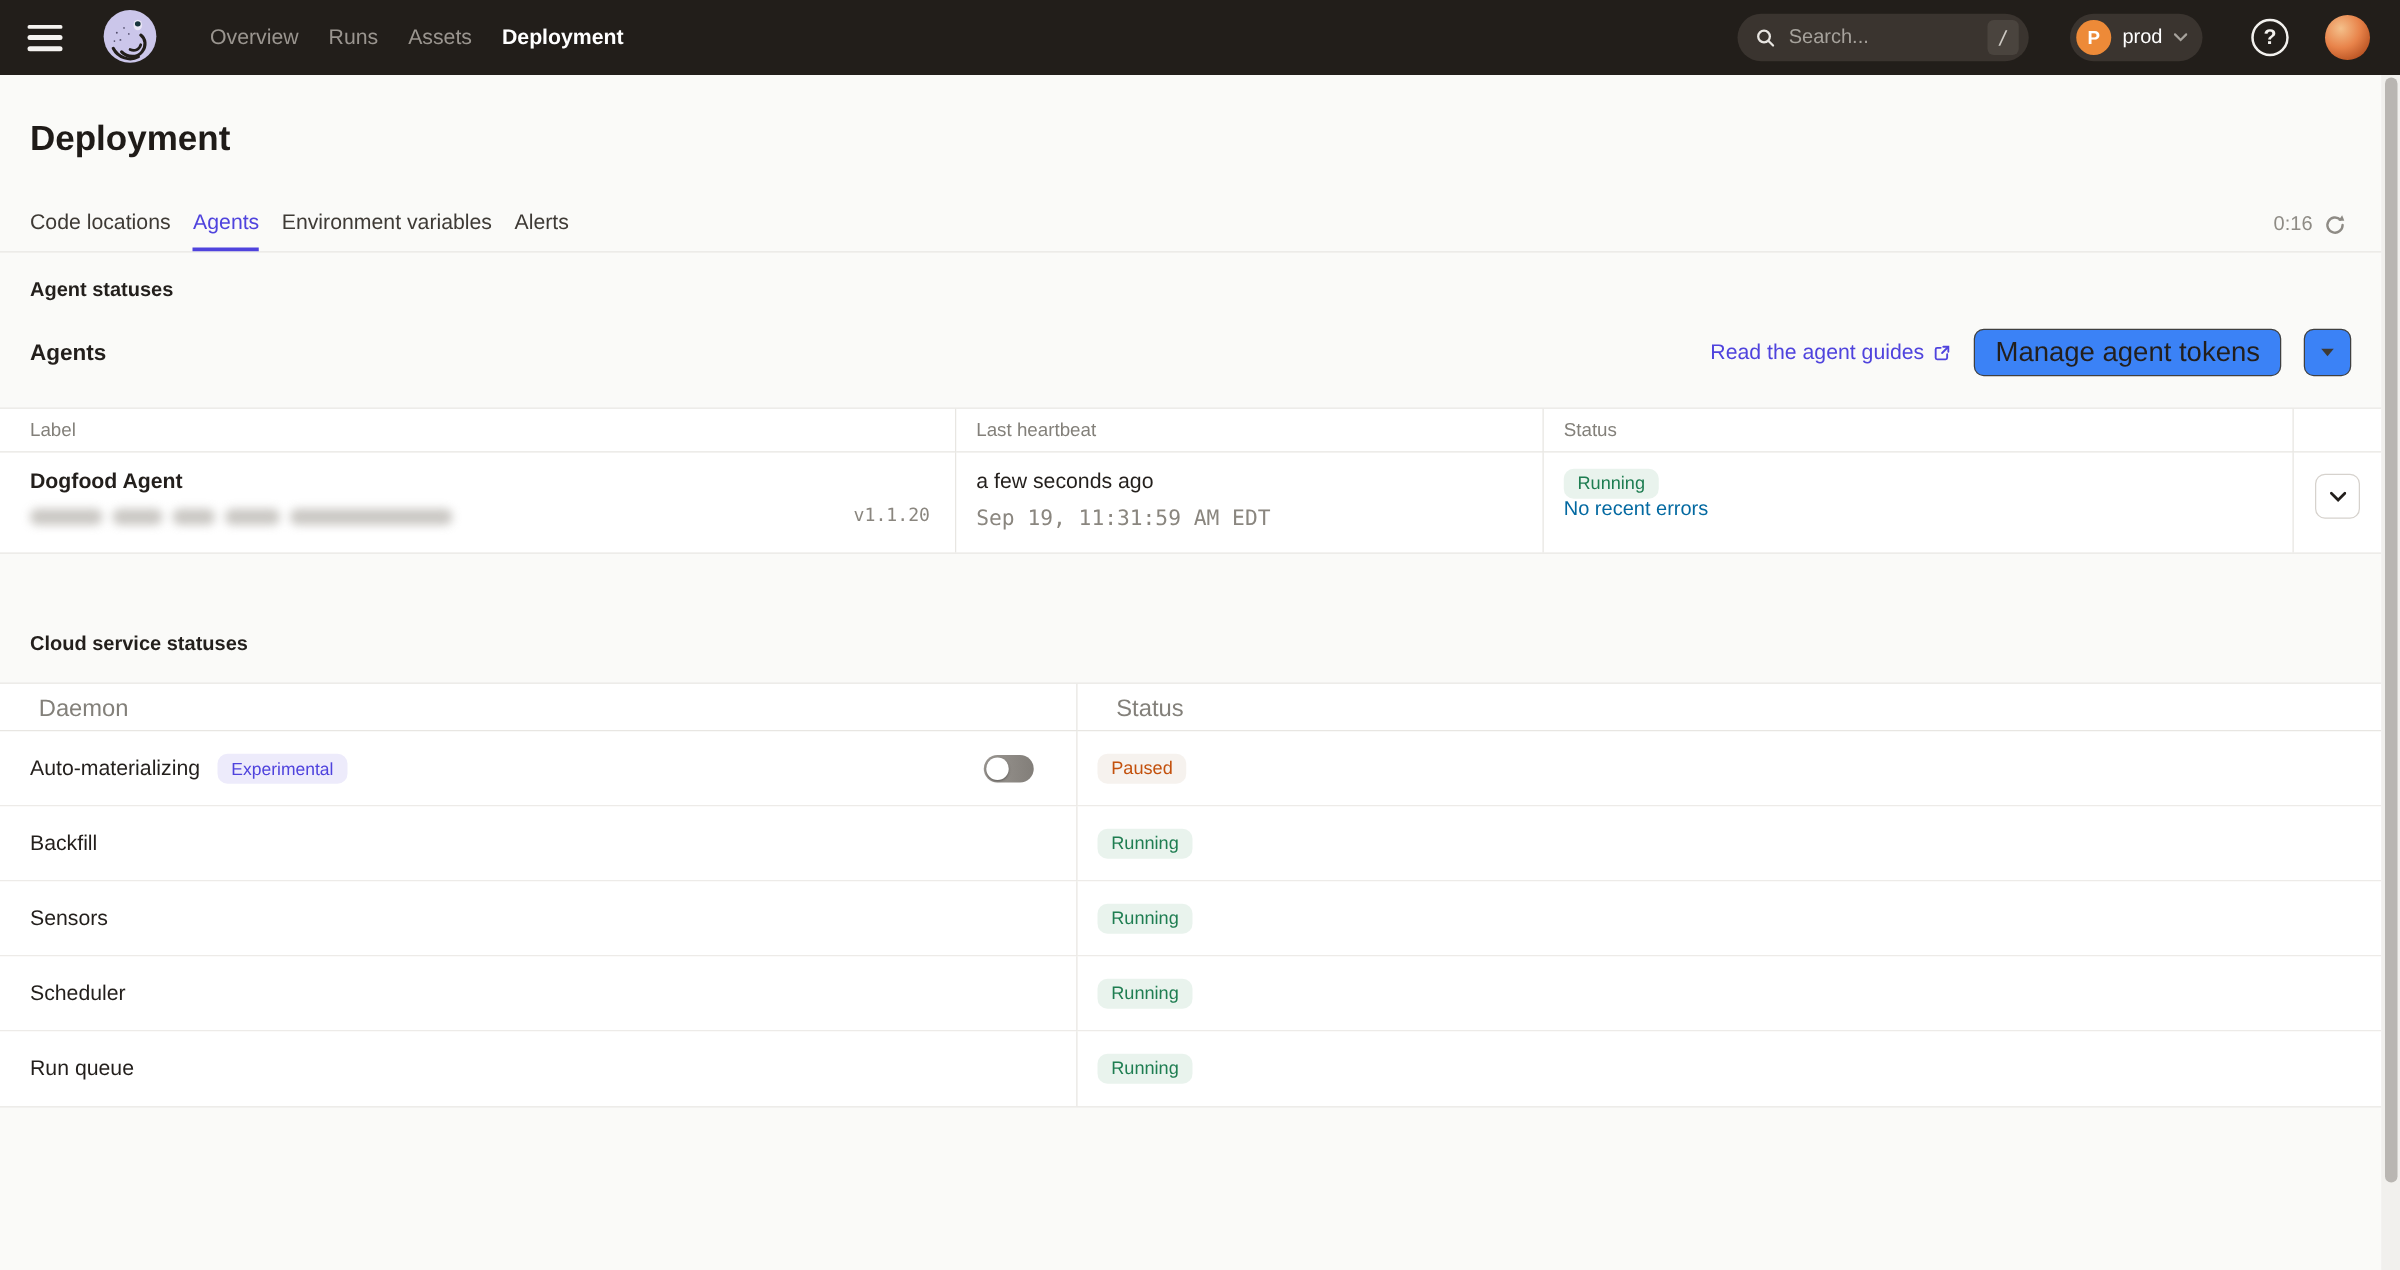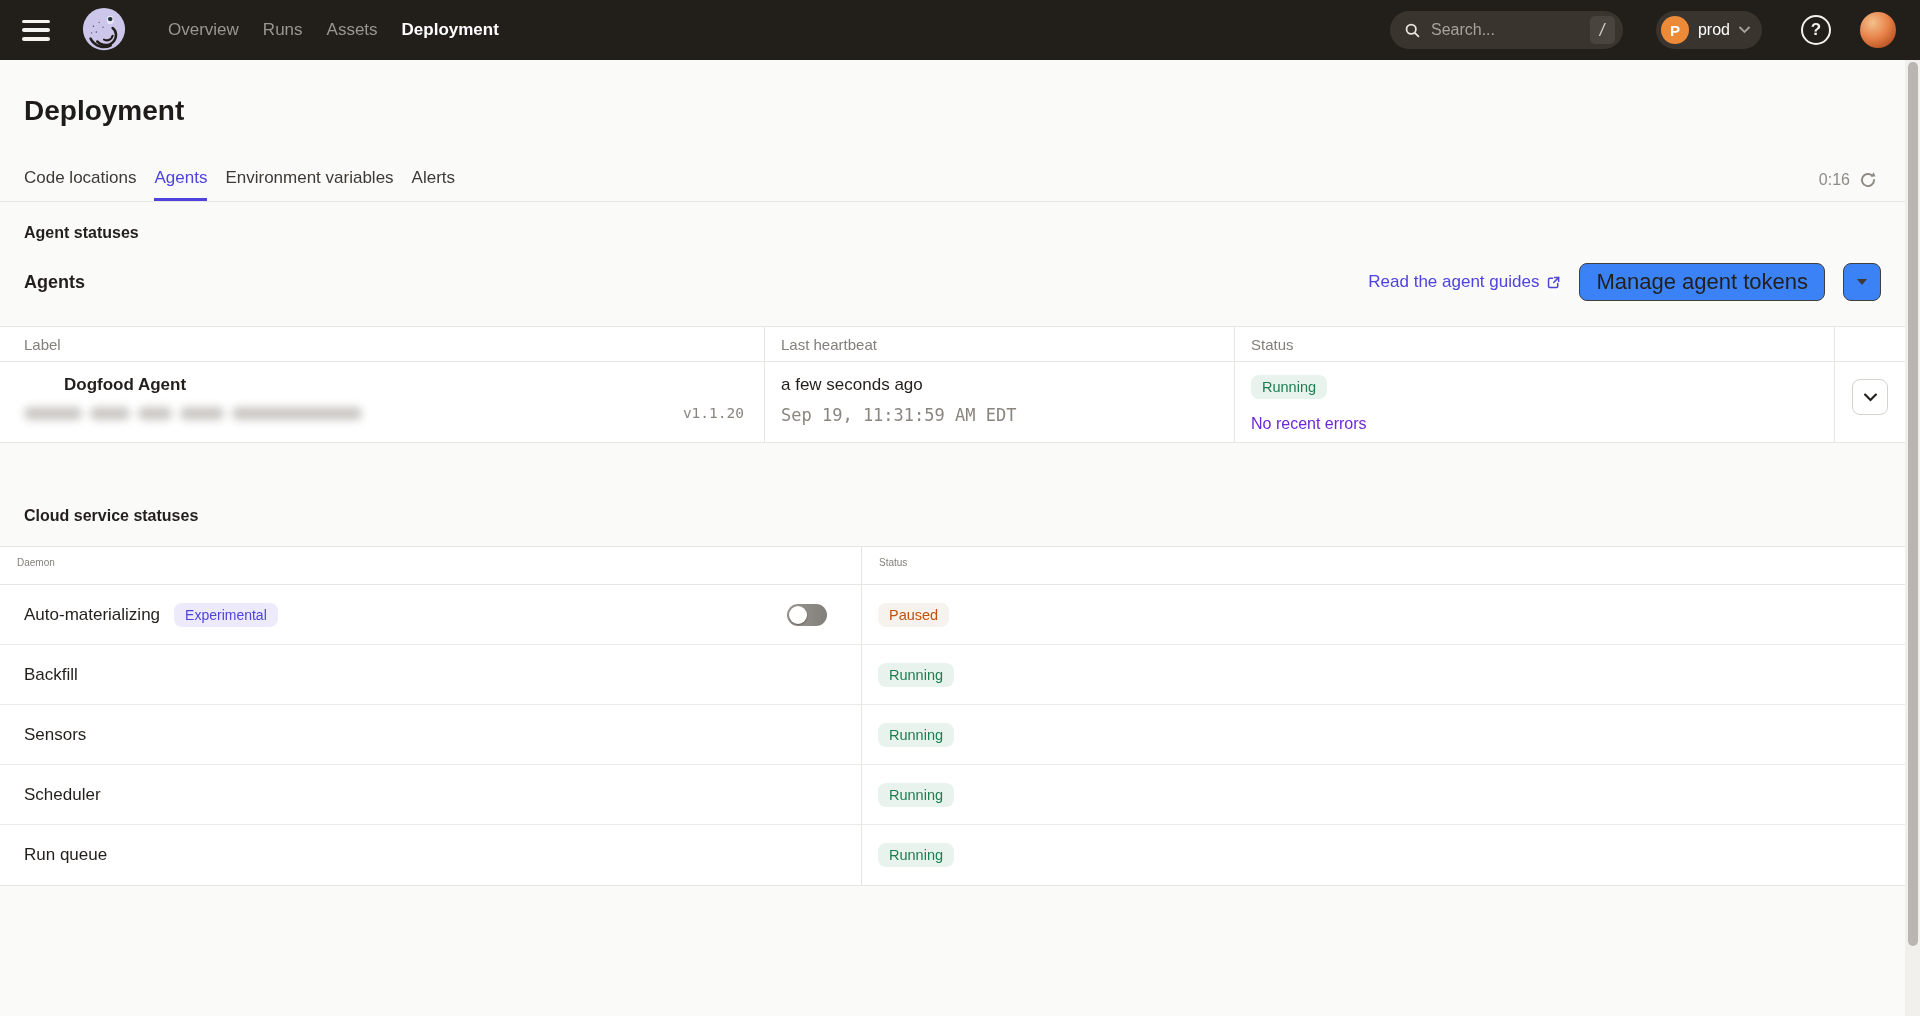--- a/index.html
+++ b/index.html
@@ -66,41 +66,41 @@
   .caret { width:0; height:0; border-left:5px solid transparent; border-right:5px solid transparent;
     border-top:6px solid #3E3A35; }
 
   
   .agents-table { margin-top:24px; background:#FFFFFF; border-top:1px solid #E8E6E2;
     border-bottom:1px solid #E8E6E2; display:grid; grid-template-columns:765px 470px 600px 1fr; }
   .th { font-size:15px; color:#83807A; padding:9px 16px; border-bottom:1px solid #E8E6E2; height:35px; }
   .th.first, .cell.first { padding-left:24px; }
   .colline { border-right:1px solid #E8E6E2; }
   .cell { padding:13px 16px 0; height:80px; }
-  .agent-name { font-size:17px; font-weight:700;margin-left:40px; }
+  .agent-name { font-size:17px; font-weight:700; }
   .id-line { margin-top:10px; display:flex; align-items:center; justify-content:space-between; padding-right:4px; }
   .blur-blobs { display:flex; gap:8px; filter:blur(4px); opacity:.8; }
   .blur-blobs i { display:block; height:13px; border-radius:6px; background:#BDBAB5; }
   .ver { font-size:14.5px; color:#8A867F; }
   .hb-rel { font-size:17px; }
   .hb-ts { margin-top:10px; font-size:17px; color:#8A867F; }
   .badge { display:inline-block; font-size:14.5px; padding:4px 11px; border-radius:8px; }
   .badge.running { color:#1E7D51; background:#E9F3ED; }
   .badge.paused { color:#C3510D; background:#F6F2EE; }
   .badge.experimental { color:#4F43DD; background:#EDEBFB; font-size:14px; }
-  .status-note { margin-top:16px; font-size:16px; color:#6d28d9; }
+  .status-note { margin-top:0; font-size:16px; color:#0369a1; }
   .expander-cell { display:flex; align-items:flex-start; justify-content:center; padding-top:17px; }
   .expander-btn { width:36px; height:36px; background:#FFF; border:1px solid #D6D2CD;
     border-radius:8px; display:flex; align-items:center; justify-content:center; cursor:pointer; }
 
   
   .cloud-heading { margin-top:64px; }
   .cloud-table { margin-top:21px; background:#FFFFFF; border-top:1px solid #E8E6E2;
     border-bottom:1px solid #E8E6E2; display:grid; grid-template-columns:862px 1fr; }
-  .cd-th { font-size:10px; color:#83807A; padding:10px 17px; border-bottom:1px solid #E8E6E2; height:38px; }
+  .cd-th { font-size:19px; color:#83807A; padding:10px 31px; border-bottom:1px solid #E8E6E2; height:38px; }
   .cd-cell { height:60px; display:flex; align-items:center; padding:0 16px;
     border-bottom:1px solid #EDEBE8; font-size:17px; }
   .cd-cell.last-row { border-bottom:none; }
   .daemon-cell { padding-left:24px; gap:14px; }
   .toggle { margin-left:auto; margin-right:18px; width:40px; height:22px; border-radius:11px;
     background:linear-gradient(90deg,#9B9792,#827E79); position:relative; cursor:pointer; flex:0 0 40px; }
   .toggle .knob { position:absolute; top:2px; left:2px; width:18px; height:18px; border-radius:50%;
     background:#FFFFFF; box-shadow:0 1px 2px rgba(0,0,0,.35); }
 </style>
 </head>

